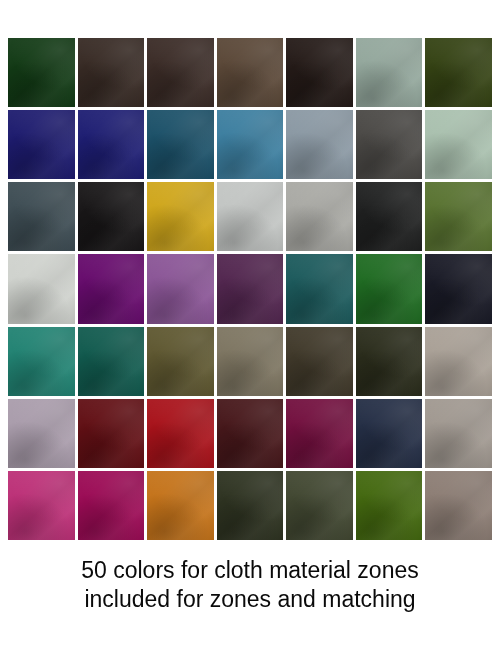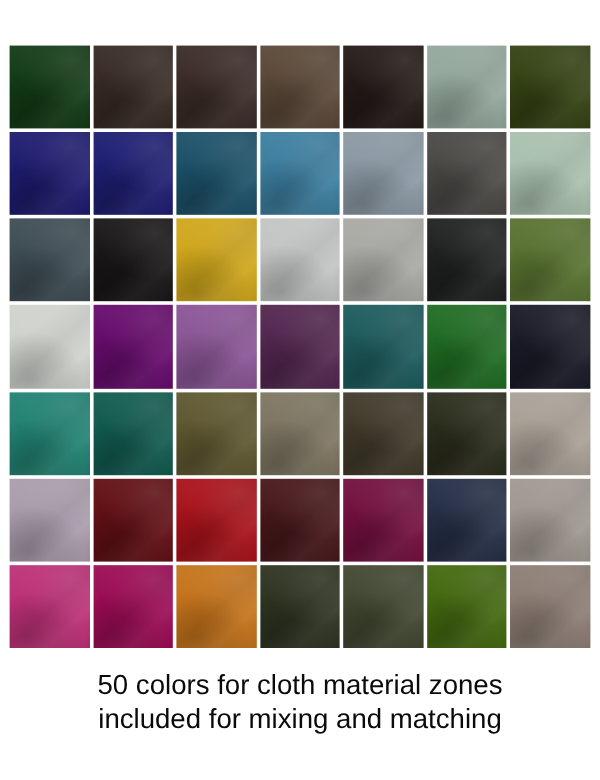--- a/index.html
+++ b/index.html
@@ -337,16 +337,16 @@
       </div>
       <div class="swatch" style="background-color: rgb(140, 125, 116);">
         <div class="sheen-a"></div>
         <div class="sheen-b"></div>
         <div class="sheen-c"></div>
       </div>
     </div>
 
   <div id="caption" style="color: rgb(10, 10, 10);">
     <span class="caption-line">50 colors for cloth material zones</span>
-    <span class="caption-line">included for mixing and matching</span>
+    <span class="caption-line">included for zones and matching</span>
   </div>
 
 </div>
 
 </body></html>

